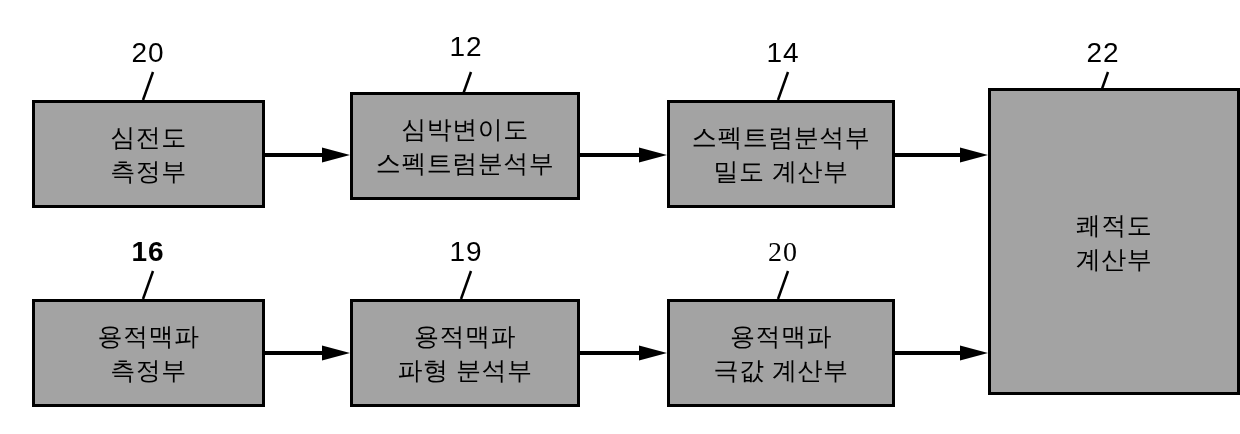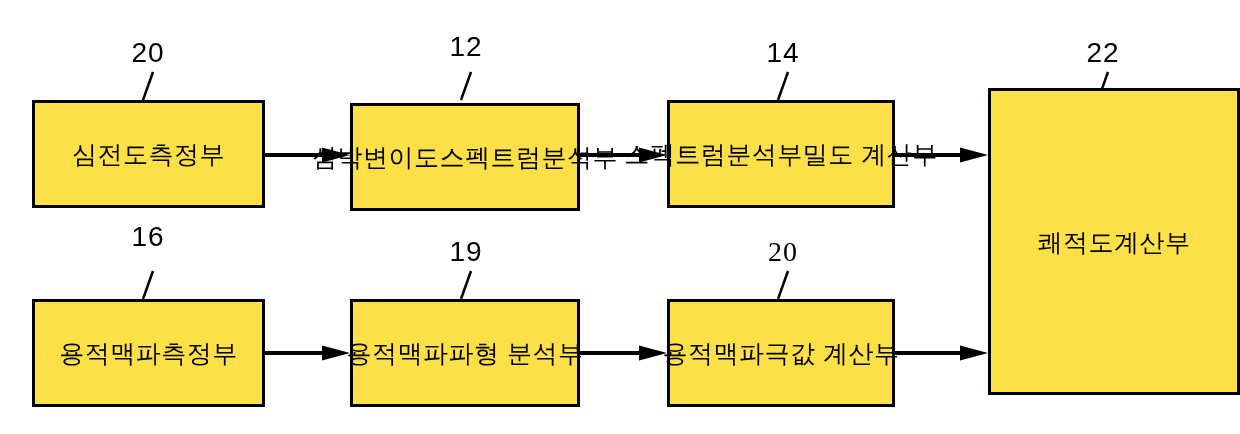--- a/index.html
+++ b/index.html
@@ -23,22 +23,23 @@
     position: absolute;
     left: 0;
     top: 0;
     width: 1240px;
     height: 434px;
   }
   .unit-box {
     position: absolute;
     box-sizing: border-box;
     border: 3px solid #000000;
-    background: #fde047;
+    background: #a3a3a3;
     display: flex;
+    flex-direction: column;
     align-items: center;
     justify-content: center;
     text-align: center;
   }
   .unit-label-line {
     font-size: 25px;
     line-height: 34px;
     letter-spacing: 0.5px;
     white-space: nowrap;
     color: #000000;
@@ -82,21 +83,21 @@
         <line x1="895" y1="353" x2="962" y2="353" stroke="#000000" stroke-width="4"></line>
         <polygon points="960,345.5 988,353 960,360.5" fill="#000000"></polygon>
       </g>
   </svg>
 
   <div id="box-layer">
       <div class="unit-box" style="left: 32px; top: 100px; width: 233px; height: 108px; border-color: rgb(0, 0, 0);">
         <div class="unit-label-line">심전도</div>
         <div class="unit-label-line">측정부</div>
       </div>
-      <div class="unit-box" style="left: 350px; top: 103px; width: 230px; height: 108px; border-color: rgb(0, 0, 0);">
+      <div class="unit-box" style="left: 350px; top: 92px; width: 230px; height: 108px; border-color: rgb(0, 0, 0);">
         <div class="unit-label-line">심박변이도</div>
         <div class="unit-label-line">스펙트럼분석부</div>
       </div>
       <div class="unit-box" style="left: 667px; top: 100px; width: 228px; height: 108px; border-color: rgb(0, 0, 0);">
         <div class="unit-label-line">스펙트럼분석부</div>
         <div class="unit-label-line">밀도 계산부</div>
       </div>
       <div class="unit-box" style="left: 988px; top: 88px; width: 252px; height: 307px; border-color: rgb(0, 0, 0);">
         <div class="unit-label-line">쾌적도</div>
         <div class="unit-label-line">계산부</div>
@@ -112,18 +113,18 @@
       <div class="unit-box" style="left: 667px; top: 299px; width: 228px; height: 108px; border-color: rgb(0, 0, 0);">
         <div class="unit-label-line">용적맥파</div>
         <div class="unit-label-line">극값 계산부</div>
       </div>
     </div>
   <div id="ref-layer">
       <div class="ref-number" style="left: 118px; top: 38px; width: 60px;">20</div>
       <div class="ref-number" style="left: 436px; top: 32px; width: 60px;">12</div>
       <div class="ref-number" style="left: 753px; top: 38px; width: 60px;">14</div>
       <div class="ref-number" style="left: 1073px; top: 38px; width: 60px;">22</div>
-      <div class="ref-number" style="left: 118px; top: 222px; width: 60px;">16</div>
+      <div class="ref-number" style="left: 118px; top: 237px; width: 60px; font-weight: bold;">16</div>
       <div class="ref-number" style="left: 436px; top: 237px; width: 60px;">19</div>
       <div class="ref-number" style="left: 753px; top: 237px; width: 60px; font-family: Liberation Serif, serif;">20</div>
     </div>
 
 </div>
 
 </body></html>

